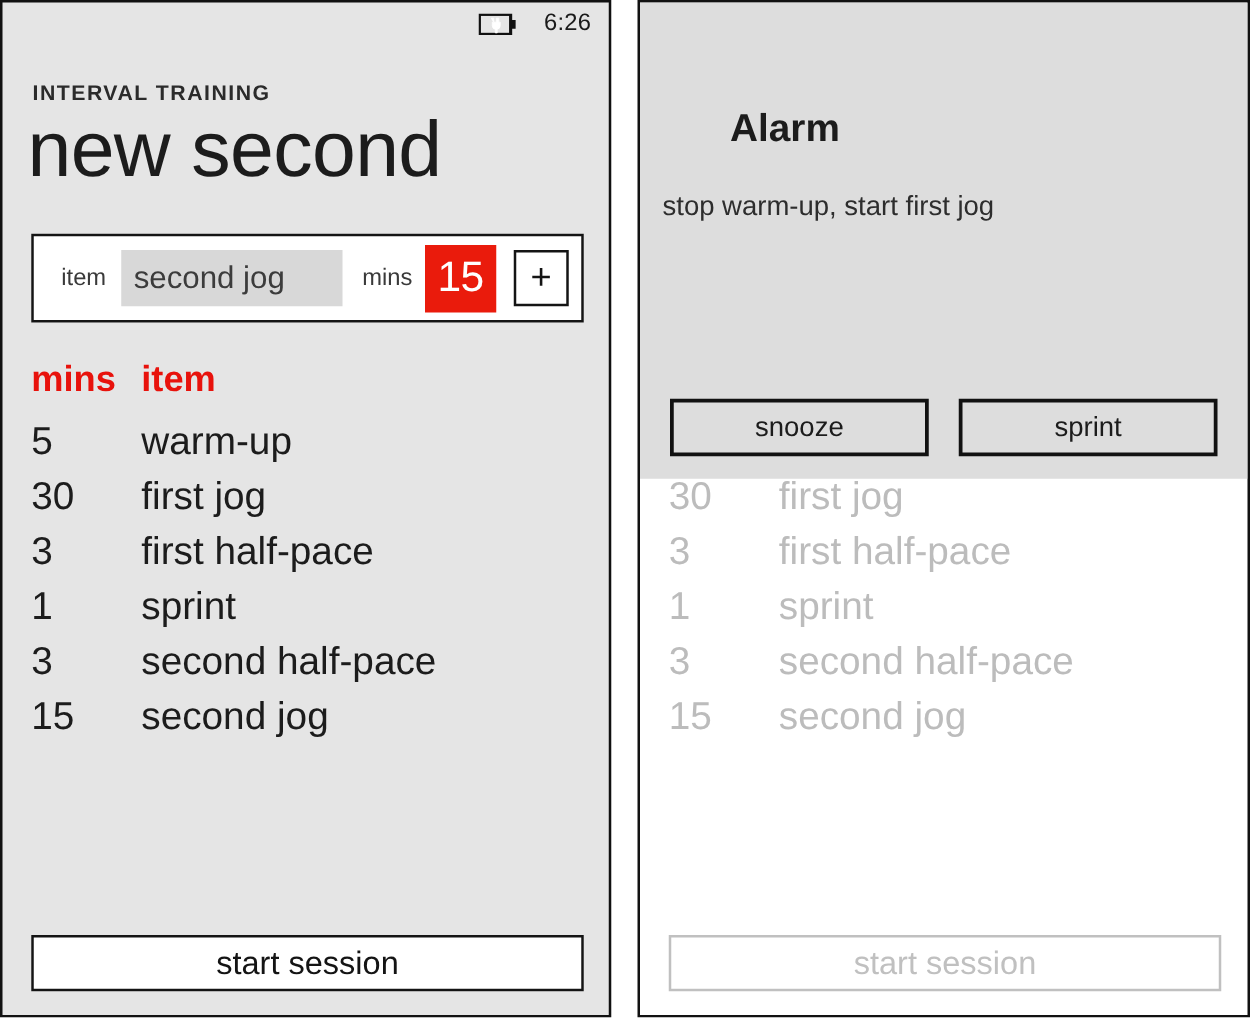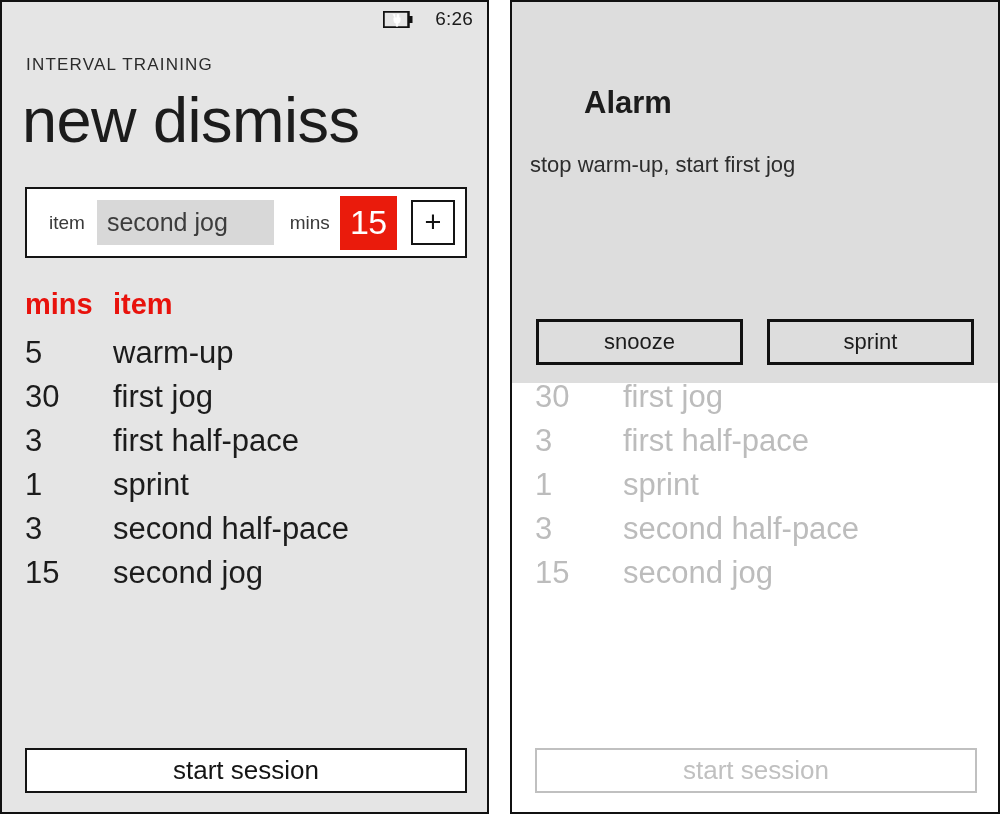--- a/index.html
+++ b/index.html
@@ -49,24 +49,25 @@
     font-size: 19px;
     color: #1a1a1a;
     letter-spacing: 0.2px;
     font-family: "Liberation Sans", sans-serif;
   }
 
   
   .app-name {
     position: absolute;
     left: 24px;
-    top: 53px;
+    top: 63px;
     font-size: 17px;
     letter-spacing: 1.2px;
     color: #2b2b2b;
+    font-weight: bold;
   }
 
   .page-title {
     position: absolute;
     left: 20px;
     top: 84px;
     font-size: 63px;
     font-weight: 300;
     color: #1c1c1c;
     letter-spacing: -0.5px;
@@ -257,21 +258,21 @@
         <svg class="battery-icon" width="30" height="17" viewBox="0 0 30 17">
           <rect x="0.5" y="0.5" width="25" height="16" fill="none" stroke="#111" stroke-width="2.5"></rect>
           <rect x="26" y="5" width="3.5" height="7" fill="#111"></rect>
           <path d="M10 3.5 h2 v3.2 h2 v-3.2 h2 v3.2 h1.2 v2.8 a3 3 0 0 1 -2.4 2.9 v2.9 h-1.6 v-2.9 a3 3 0 0 1 -2.4 -2.9 v-2.8 h1.2 z" fill="#fff" stroke="#fff" stroke-width="0.6"></path>
         </svg>
       </span>
       <span class="clock">6:26</span>
     </div>
 
     <div class="app-name">INTERVAL TRAINING</div>
-    <div class="page-title">new dismiss</div>
+    <div class="page-title">new second</div>
 
     <div class="entry-bar">
       <span class="entry-label">item</span>
       <div class="item-field" placeholder="item">second jog</div>
       <span class="mins-label">mins</span>
       <div class="mins-field">15</div>
       <div class="add-button">+</div>
     </div>
 
     <div class="interval-list">

